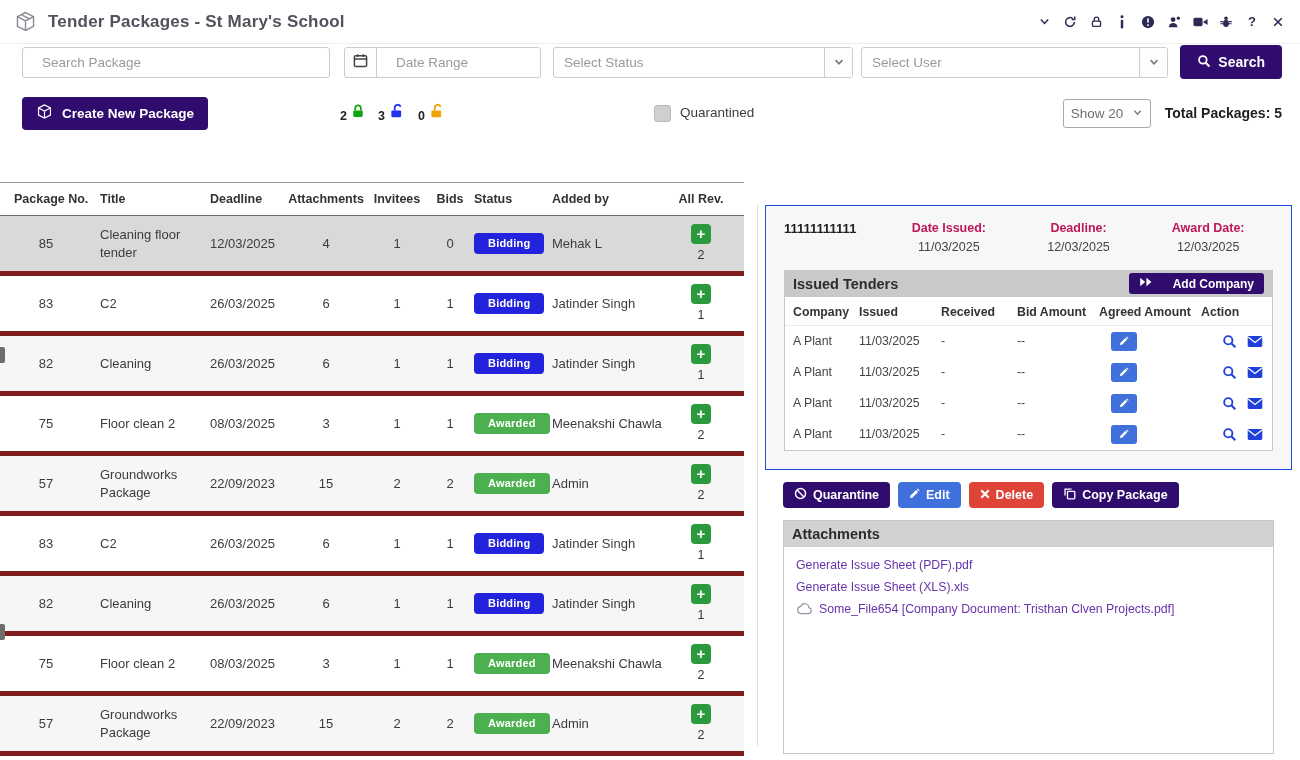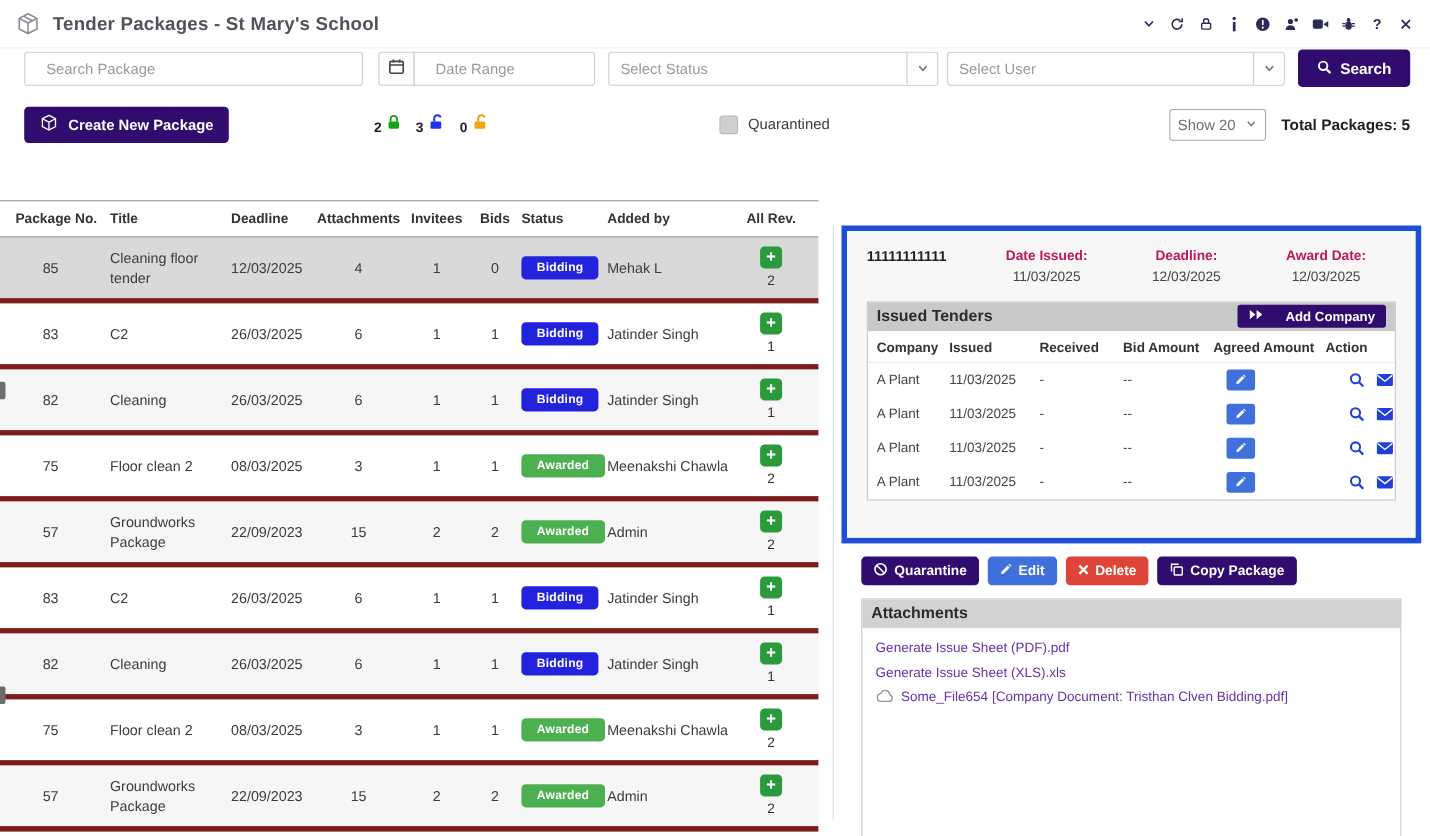--- a/index.html
+++ b/index.html
@@ -72,21 +72,21 @@
   .badge.bidding { background:var(--bidding); }
   .badge.awarded { background:var(--awarded); }
 
   
   .vdivider { position:absolute; left:757px; top:205px; bottom:14px; width:1px; background:#ddd; }
   .edge-mark { position:absolute; left:0; width:5px; height:16px; background:#6d6d6d; border-radius:0 2px 2px 0; }
   .em1 { top:347px; } .em2 { top:624px; }
 
   
   .detail { position:absolute; left:765px; top:205px; right:8px; }
-  .detail-top { background:#f7f7f7; border:5px solid #1d4ed8; padding-bottom:34px; }
+  .detail-top { background:#f7f7f7; border:1px solid #1d4ed8; padding-bottom:18px; }
   .inforow { display:flex; align-items:flex-start; padding:13px 18px 11px; }
   .pkgno { width:100px; font-weight:bold; font-size:13px; color:#1f1f1f; padding-top:2px; }
   .stack { flex:1; text-align:center; font-size:12.5px; color:#444; line-height:1.5; }
   .stack b { display:block; color:#be185d; }
   .boxed { margin:2px 18px 0; background:#fff; border:1px solid #c7c7c7; }
   .sec-head { background:#c9c9c9; height:26px; display:flex; align-items:center; padding:0 8px; }
   .sec-head.attach-head { background:#d2d2d2; }
   .sec-title { font-weight:bold; font-size:14.5px; color:#2c2c2c; }
   .addco { margin-left:auto; height:21px; font-size:12px; padding:0 10px; border-radius:3px; gap:20px; }
   .grid6 { display:grid; grid-template-columns:66px 82px 76px 82px 102px 62px; }
@@ -620,19 +620,19 @@
 
     <span class="flabel" data-interactable="false">Generate Issue Sheet (XLS).xls</span>
   </div>
 
   <div class="file" data-interactable="true">
     <span class="cloudwrap" data-interactable="false">
               <svg width="17" height="12" viewBox="0 0 20 14">
                 <path d="M5.5 12.5h9a3.6 3.6 0 0 0 .6-7.1A4.9 4.9 0 0 0 5.6 4 4.3 4.3 0 0 0 5.5 12.5Z" fill="none" stroke="currentColor" stroke-width="1.4"></path>
               </svg>
             </span>
-    <span class="flabel" data-interactable="false">Some_File654 [Company Document: Tristhan Clven Bidding.pdf]</span>
+    <span class="flabel" data-interactable="false">Some_File654 [Company Document: Tristhan Clven Projects.pdf]</span>
   </div>
 </div>
     </div>
   </aside>
 
 </div>
 
 </body></html>

